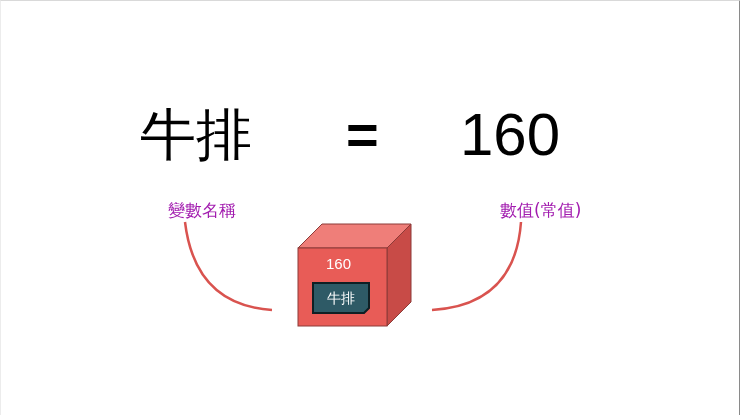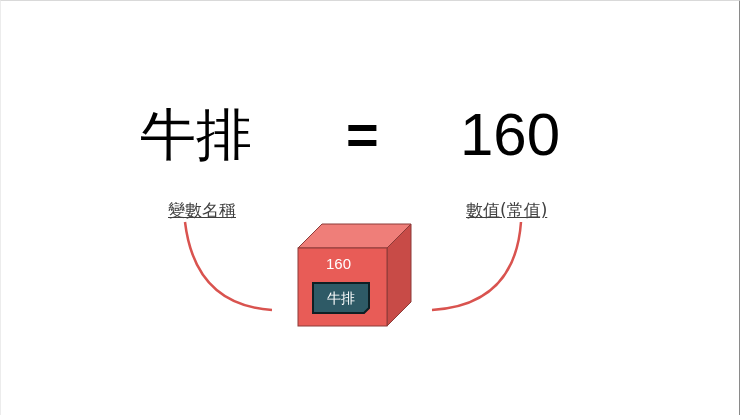--- a/index.html
+++ b/index.html
@@ -3,23 +3,23 @@
 <meta charset="utf-8">
 <style>
   html, body { margin:0; padding:0; }
   body { width:740px; height:416px; background:#ffffff; position:relative; overflow:hidden;
          font-family:"DejaVu Sans", sans-serif; }
   .frame { position:absolute; left:0; top:0; width:738px; height:414px; border-top:1px solid #d9d9d9; border-left:1px solid #ececec; border-right:2px solid #8a8a8a; }
   .big { position:absolute; top:100px; font-size:56px; color:#000; line-height:70px; font-family:"DejaVu Sans", sans-serif; }
   .big.name { left:140px; font-weight:400; }
   .big.eq { left:346px; font-weight:700; font-family:"Liberation Sans", sans-serif; }
   .big.val { left:460px; font-family:"Liberation Sans", sans-serif; font-size:60px; }
-  .label { position:absolute; top:199px; color:#404040; font-size:17px; line-height:22px;text-decoration:underline; }
+  .label { position:absolute; top:199px; color:#a21caf; font-size:17px; line-height:22px; }
   .label.left { left:168px; }
-  .label.right { left:466px; }
+  .label.right { left:500px; }
   svg.art { position:absolute; left:0; top:0; }
   .boxval { position:absolute; left:326px; top:255px; color:#fff; font-family:"Liberation Sans", sans-serif; font-size:15px; }
   .tag { position:absolute; left:313px; top:283px; width:56px; height:30px; color:#fff; font-size:14px; text-align:center; line-height:30px; }
 </style>
 </head>
 <body>
 
 <div class="frame"></div>
 
 <div class="big name">牛排</div>

